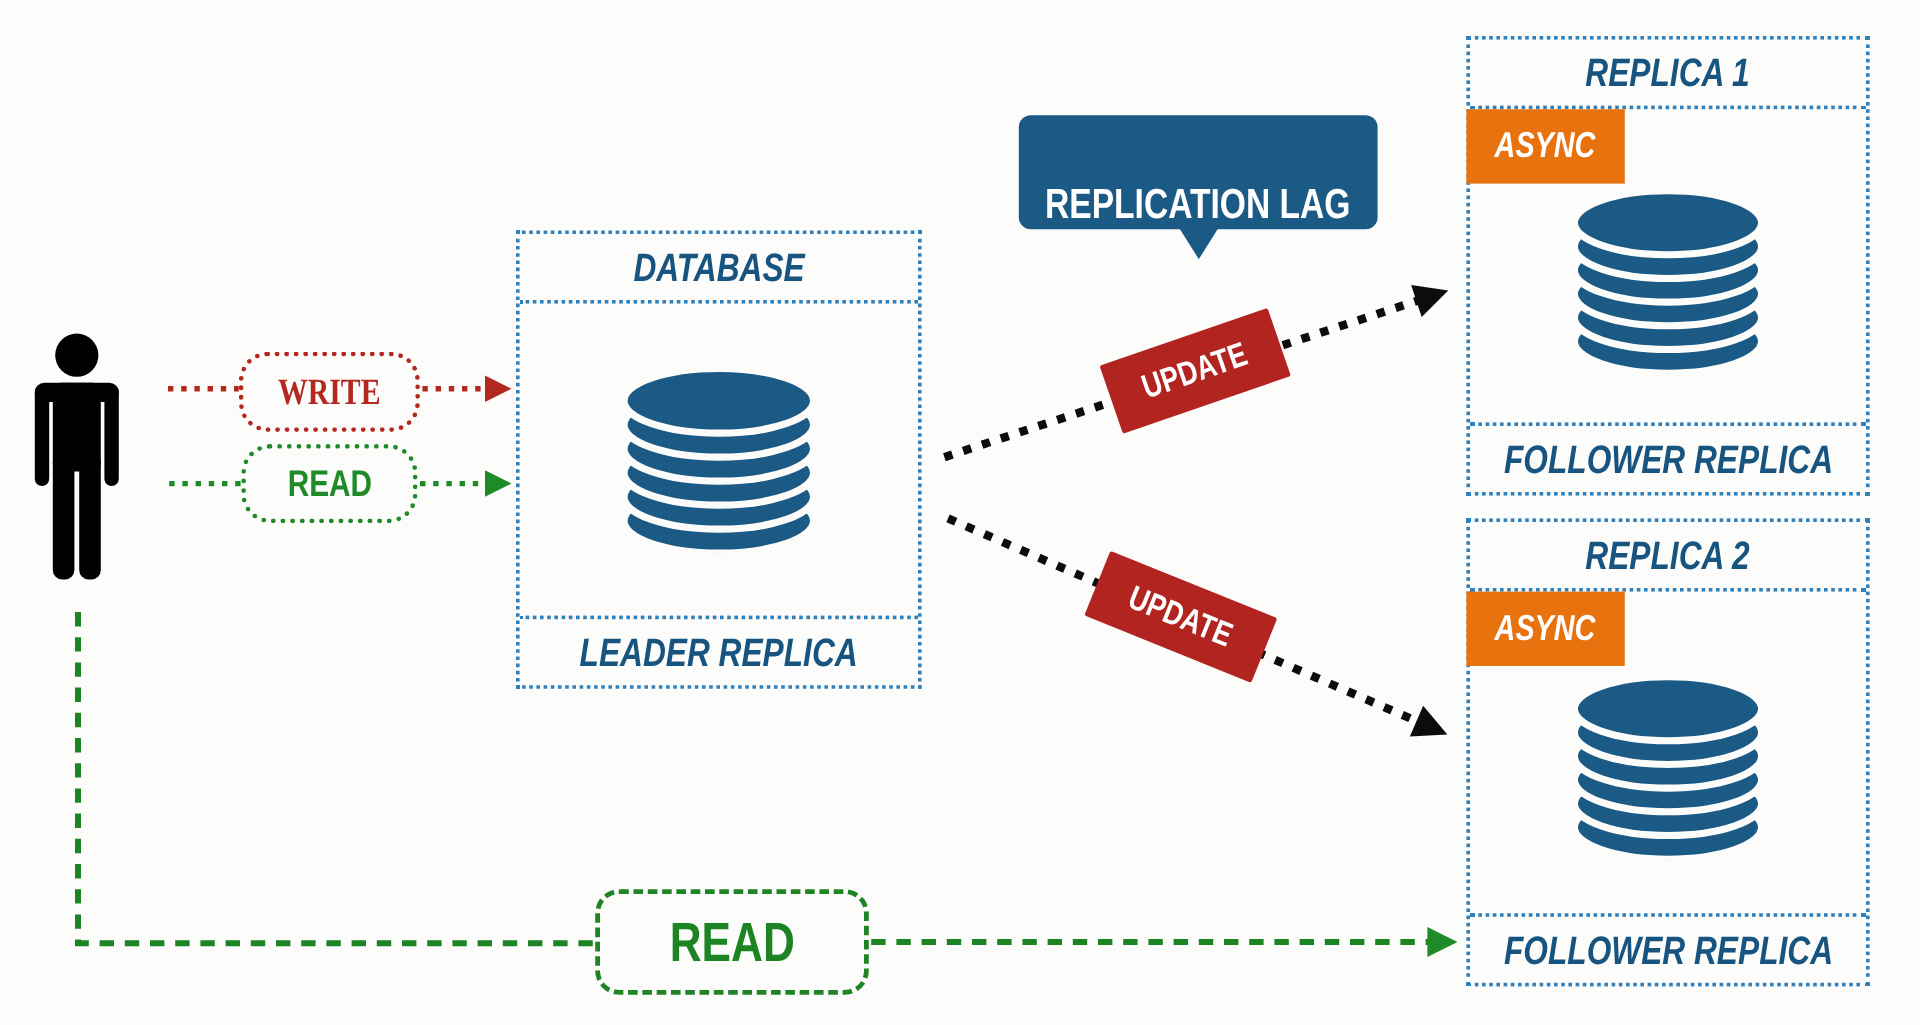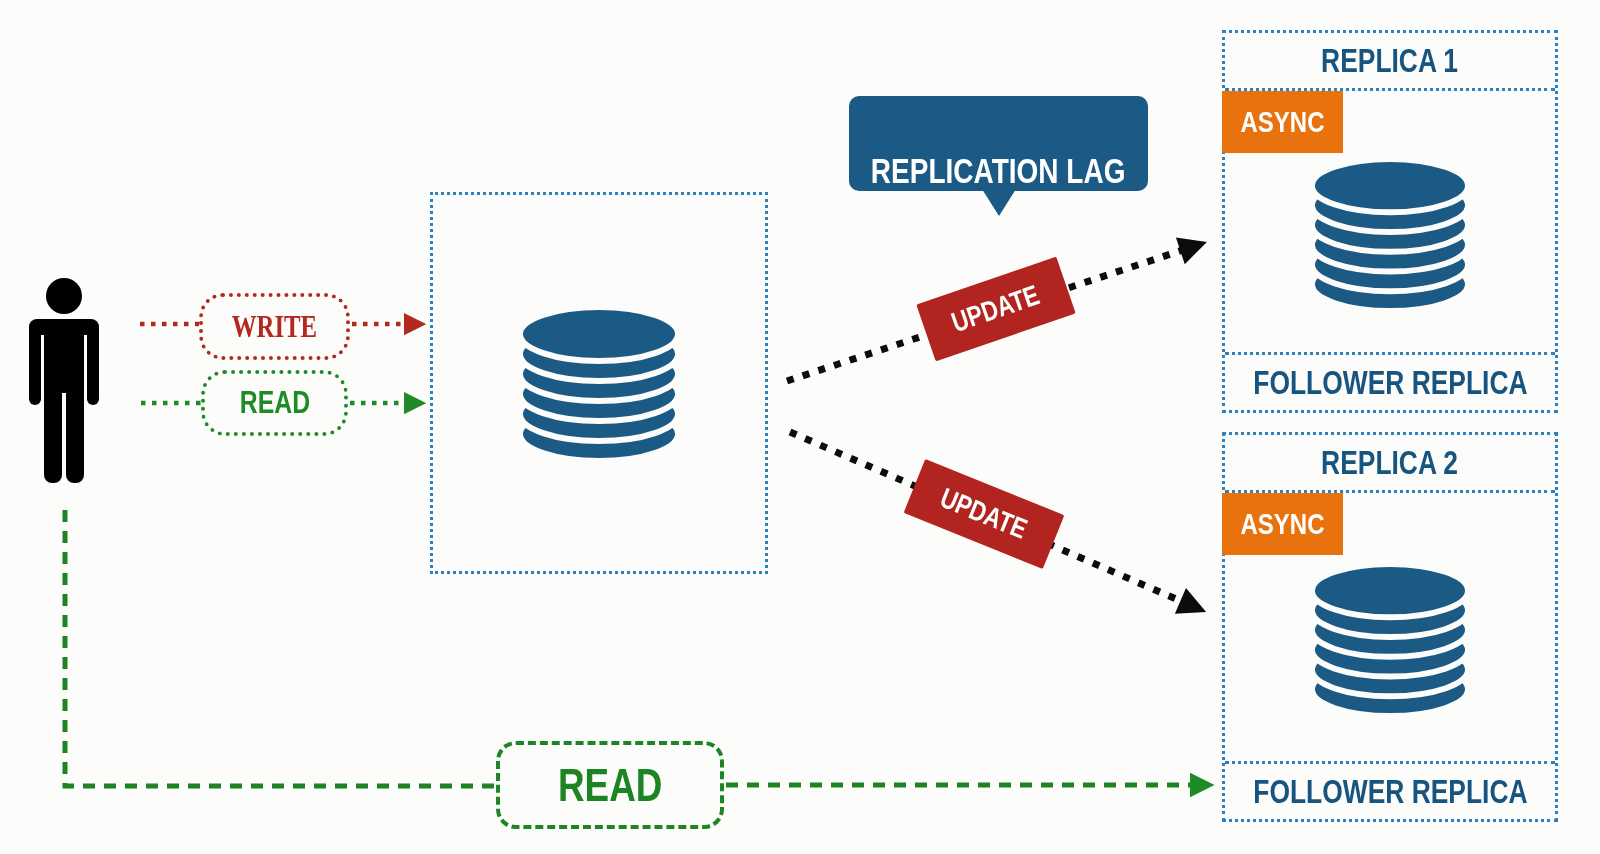--- a/index.html
+++ b/index.html
@@ -9,28 +9,28 @@
     font-family:"Liberation Sans", sans-serif;
   }
   .canvas * { box-sizing:border-box; }
 
   
   .cond { display:inline-block; transform:scaleX(0.8); font-weight:bold; white-space:nowrap; letter-spacing:0px; }
 
   .connectors { position:absolute; left:0; top:0; z-index:1; }
 
   
-  .dbox { position:absolute; z-index:2; border:3px dotted #2e81bd; display:flex; flex-direction:column; background:transparent; }
+  .dbox { position:absolute; z-index:2; border:3px dotted #2e81bd; display:flex; flex-direction:column; background:transparent;font-style:italic; }
   .dbox-title  { height:58px; border-bottom:3px dotted #2e81bd; display:flex; align-items:center; justify-content:center; }
   .dbox-footer { height:58px; border-top:3px dotted #2e81bd; display:flex; align-items:center; justify-content:center; }
   .dbox-body   { flex:1; position:relative; display:flex; align-items:center; justify-content:center; }
   .hblue { color:#17547f; font-size:33px; }
 
   .async-badge {
-    position:absolute; left:-3px; top:0; width:121px; height:62px; z-index:3;
+    position:absolute; left:-3px; top:0; width:132px; height:62px; z-index:3;
     background:#e8730e; color:#ffffff; font-size:30px;
     display:flex; align-items:center; justify-content:center;
   }
 
   
   .pill { position:absolute; z-index:2; display:flex; align-items:center; justify-content:center; background:transparent; }
   .pill-write { left:199px; top:293px; width:151px; height:67px; border:4px dotted #b3281f; border-radius:24px; color:#b3281f; font-size:31px;font-family:Liberation Serif, serif; }
   .pill-read  { left:201px; top:370px; width:147px; height:66px; border:4px dotted #1f8b28; border-radius:24px; color:#1f8b28; font-size:31px; }
   .pill-read-bottom { left:496px; top:741px; width:228px; height:88px; border:4px dashed #1e8424; border-radius:20px; color:#1d8424; font-size:46px; }
 
@@ -115,24 +115,30 @@
   </svg>
 
   <div class="pill pill-write">
     <span class="cond">WRITE</span>
   </div>
   <div class="pill pill-read">
     <span class="cond">READ</span>
   </div>
 
   <div class="dbox" style="left:430px; top:192px; width:338px; height:382px;">
+    <div class="dbox-title">
+      <span class="cond hblue">DATABASE</span>
+    </div>
     <div class="dbox-body">
       <svg class="db-icon" width="170" height="156" viewBox="0 0 170 156">
           <use href="#db-cyl"></use>
         </svg>
+    </div>
+    <div class="dbox-footer">
+      <span class="cond hblue">LEADER REPLICA</span>
     </div>
   </div>
 
   <div class="callout">
     <span class="cond">REPLICATION LAG</span>
     <div class="callout-tail"></div>
   </div>
 
   <div class="update-tag update-top">
     <span class="cond">UPDATE</span>

